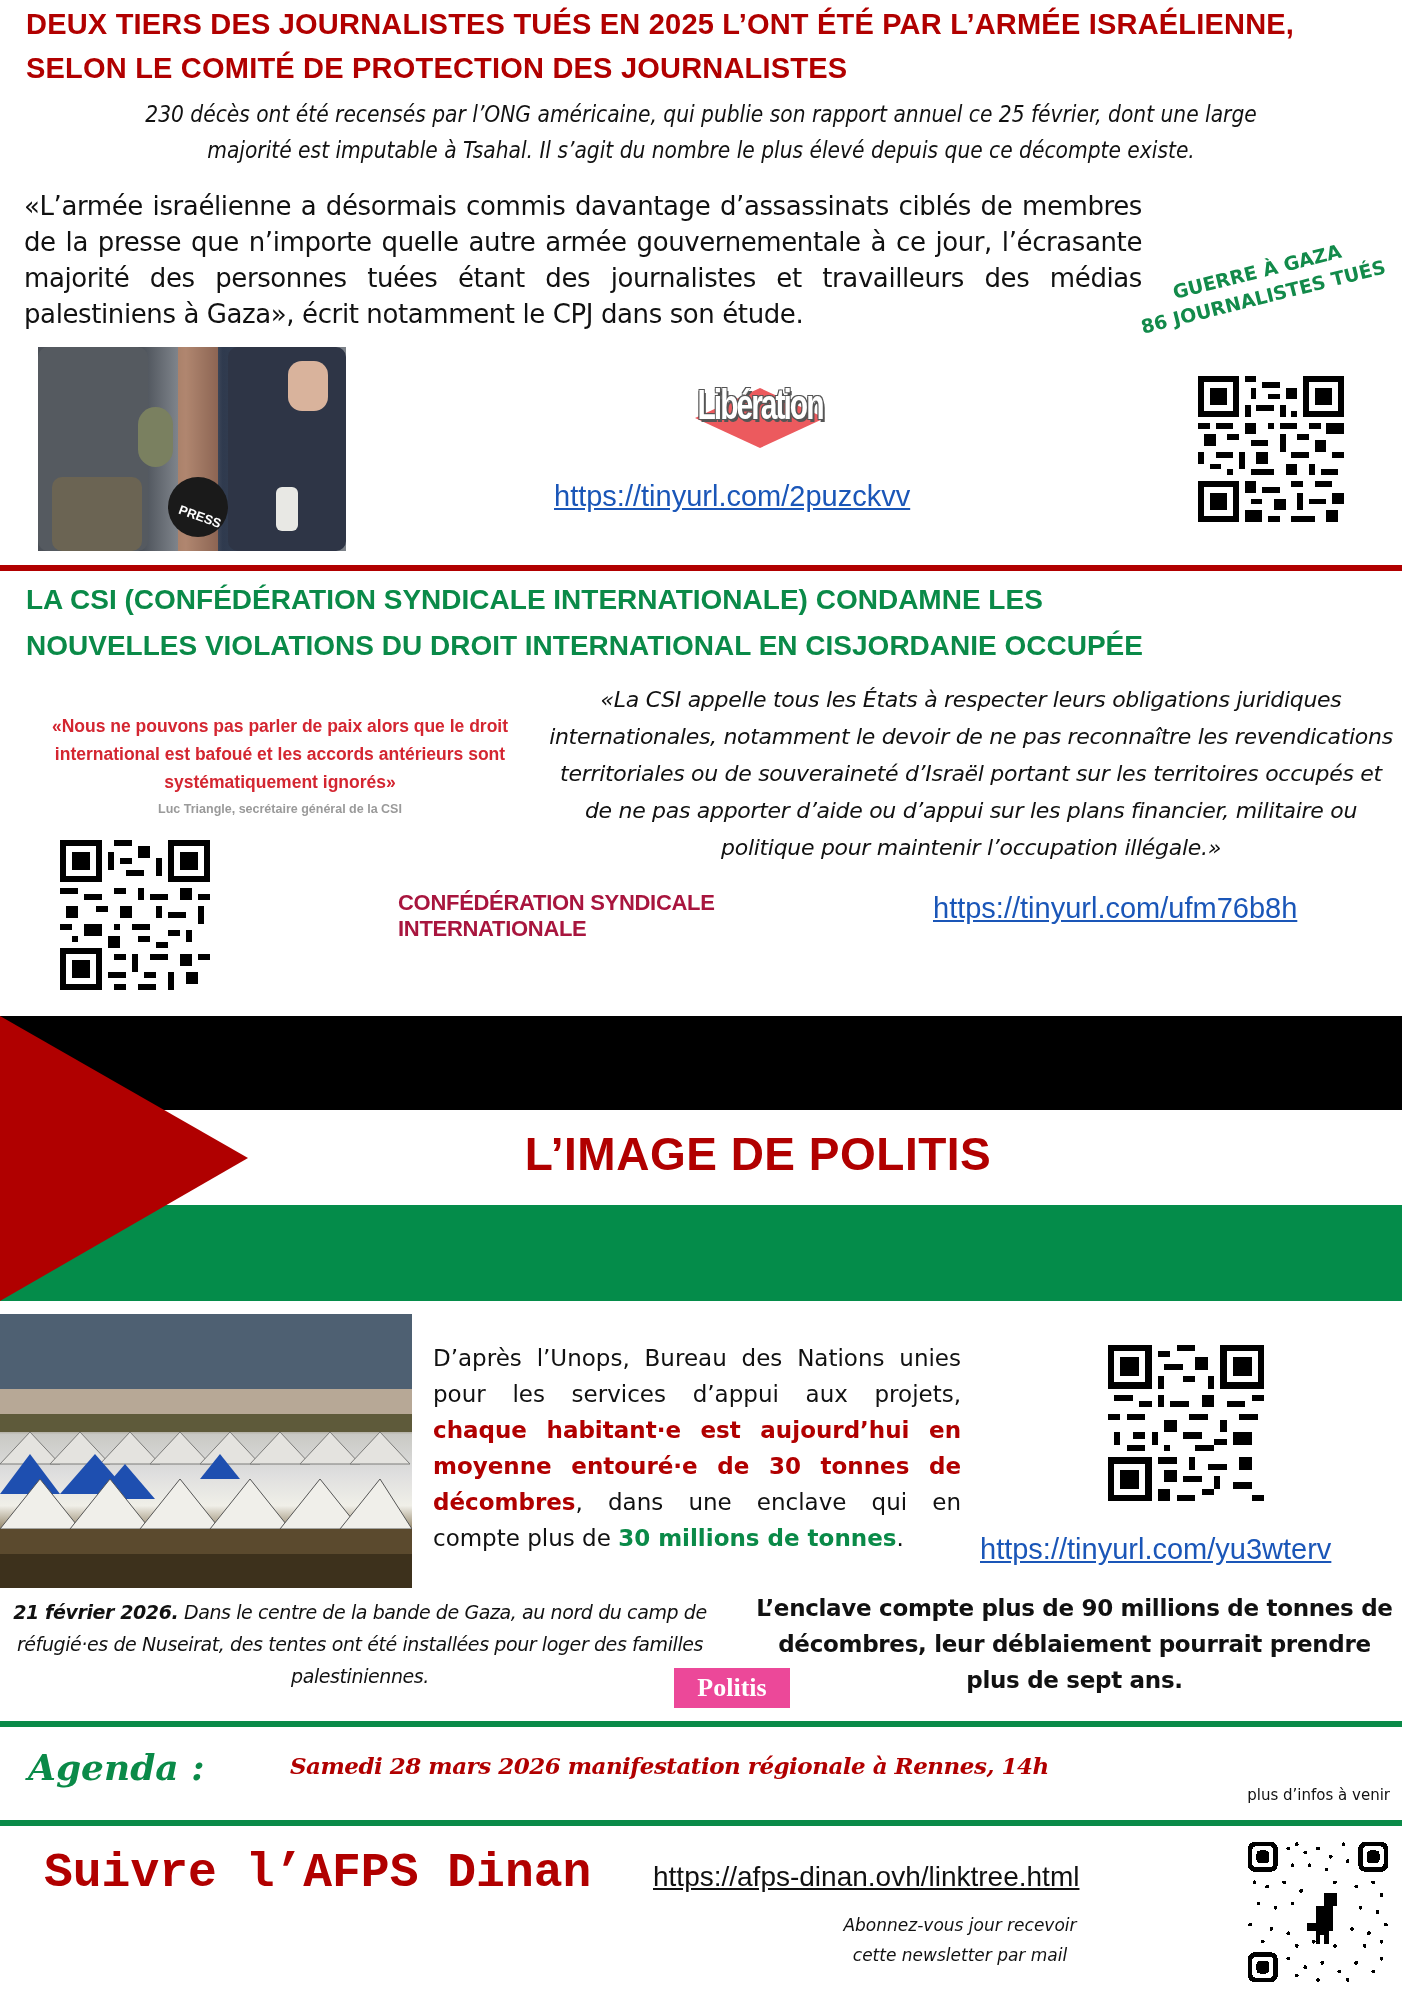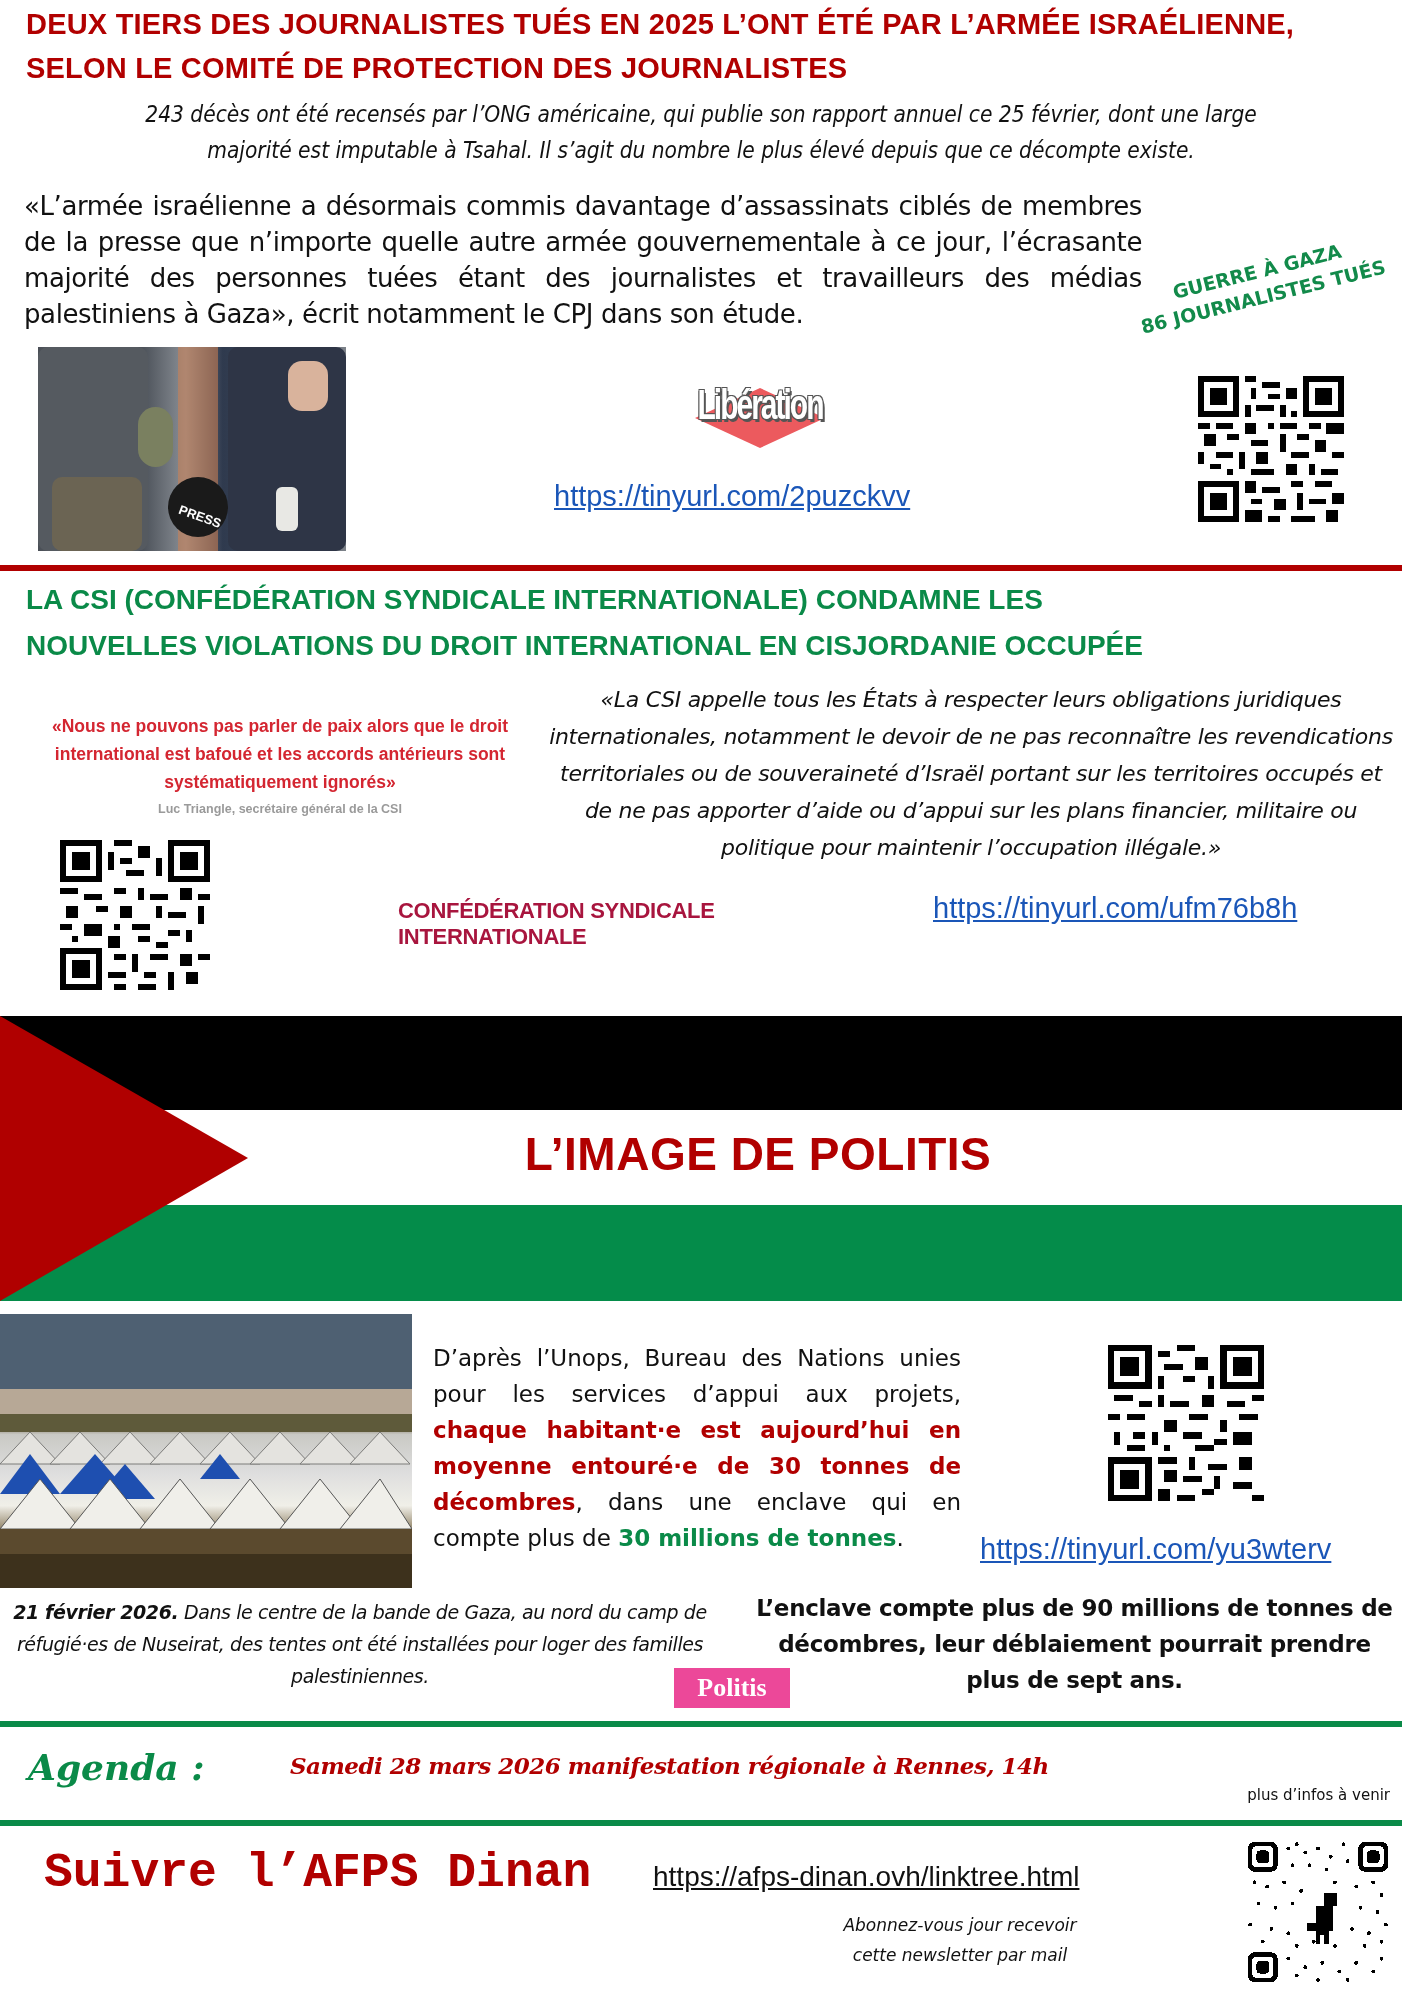--- a/index.html
+++ b/index.html
@@ -62,21 +62,21 @@
 </style>
 </head>
 <body>
 
 <div class="abs h-red" style="left:26px; top:2px; width:1370px;">
   <div>DEUX TIERS DES JOURNALISTES TUÉS EN 2025 L’ONT ÉTÉ PAR L’ARMÉE ISRAÉLIENNE,</div>
   <div>SELON LE COMITÉ DE PROTECTION DES JOURNALISTES</div>
 </div>
 
 <div class="abs lede" style="left:20px; top:96px; width:1362px;">
-  <div>243 décès ont été recensés par l’ONG américaine, qui publie son rapport annuel ce 25 février, dont une large</div>
+  <div>230 décès ont été recensés par l’ONG américaine, qui publie son rapport annuel ce 25 février, dont une large</div>
   <div>majorité est imputable à Tsahal. Il s’agit du nombre le plus élevé depuis que ce décompte existe.</div>
 </div>
 
 <div class="abs quote1" style="left:24px; top:188px; width:1118px;">«L’armée israélienne a désormais commis davantage d’assassinats ciblés de membres de la presse que n’importe quelle autre armée gouvernementale à ce jour, l’écrasante majorité des personnes tuées étant des journalistes et travailleurs des médias palestiniens à Gaza», écrit notamment le CPJ dans son étude.</div>
 
 <div class="abs stamp" style="left:1110px; top:258px; width:300px;">
   <div>GUERRE À GAZA</div>
   <div>86 JOURNALISTES TUÉS</div>
 </div>
 
@@ -138,21 +138,21 @@
     <rect x="18" y="0" width="7" height="7" fill="#000"></rect>
       <rect x="19" y="1" width="5" height="5" fill="#fff"></rect>
       <rect x="20" y="2" width="3" height="3" fill="#000"></rect>
     <rect x="0" y="18" width="7" height="7" fill="#000"></rect>
       <rect x="1" y="19" width="5" height="5" fill="#fff"></rect>
       <rect x="2" y="20" width="3" height="3" fill="#000"></rect>
     <path fill="#000" d="M9 0h3v1h-3zM13 1h2v2h-2zM8 2h1v3h-1zM10 3h2v1h-2zM16 3h1v3h-1zM11 5h3v1h-3zM0 8h3v1h-3zM4 9h3v1h-3zM9 8h2v1h-2zM13 8h1v2h-1zM15 9h3v1h-3zM20 8h2v2h-2zM23 9h2v1h-2zM1 11h2v2h-2zM6 11h2v1h-2zM10 11h2v2h-2zM16 11h1v2h-1zM18 12h3v1h-3zM23 11h1v3h-1zM0 14h2v1h-2zM4 14h3v2h-3zM9 14h1v1h-1zM12 14h3v1h-3zM18 15h2v1h-2zM21 15h1v2h-1zM2 16h1v1h-1zM8 16h2v2h-2zM13 16h2v1h-2zM16 17h2v1h-2zM9 19h2v1h-2zM12 19h1v3h-1zM15 19h3v1h-3zM20 19h2v2h-2zM23 19h2v1h-2zM8 22h3v1h-3zM14 22h2v1h-2zM18 22h1v3h-1zM21 22h2v2h-2zM9 24h2v1h-2zM13 24h3v1h-3z"></path>
   </svg>
 </div>
 
-<div class="abs csi-logo" style="left:398px; top:890px;margin-top:8px;">
+<div class="abs csi-logo" style="left:398px; top:890px;">
   <div>CONFÉDÉRATION SYNDICALE</div>
   <div>INTERNATIONALE</div>
 </div>
 
 <a class="abs link" style="left:933px; top:892px;">https://tinyurl.com/ufm76b8h</a>
 
 <div class="abs flag-black" style="left:0; top:1016px; width:1402px; height:94px;"></div>
 <div class="abs flag-white" style="left:0; top:1110px; width:1402px; height:95px;"></div>
 <div class="abs flag-green" style="left:0; top:1205px; width:1402px; height:96px;"></div>
 <svg class="abs" style="left:0; top:1016px; width:250px; height:285px;" viewBox="0 0 250 285">

